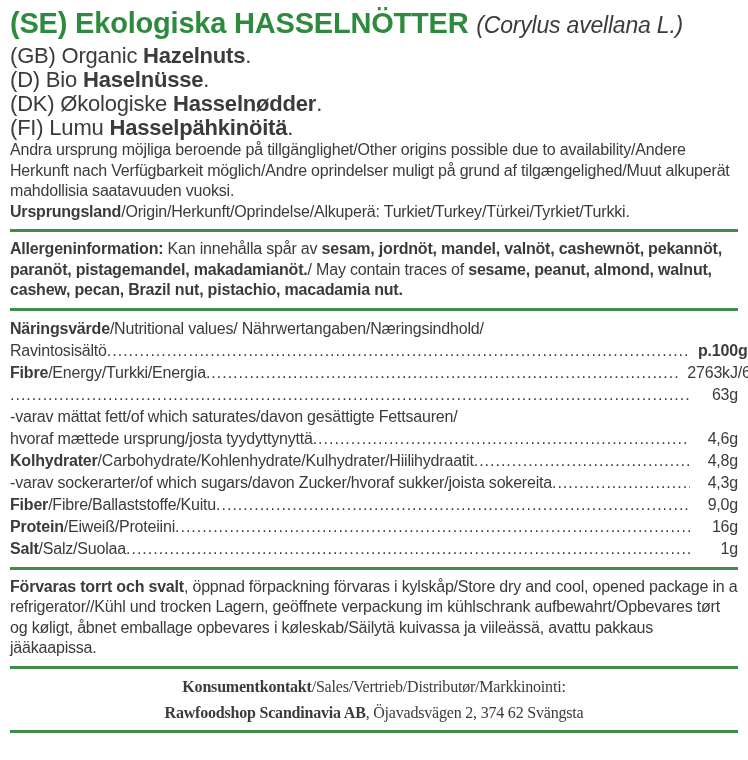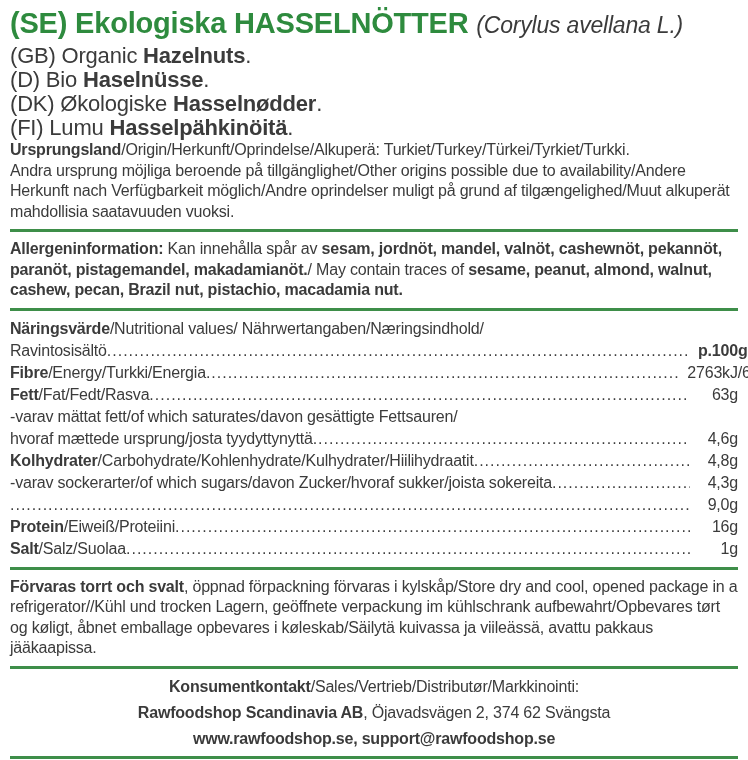--- a/index.html
+++ b/index.html
@@ -18,38 +18,38 @@
   .translations div{font-size:22px;line-height:24px;}
   .para{margin:0;}
   .rule{height:3px;background:var(--rule,#3e8e49);margin:7px 0;}
   .nutrition{}
   .nrow{display:flex;align-items:flex-start;line-height:22px;}
   .nlabel{white-space:nowrap;}
   .dots{flex:1 1 auto;overflow:hidden;white-space:nowrap;min-width:8px;}
   .dots::after{content:"..........................................................................................................................................................................................";letter-spacing:1px;}
   .nval{white-space:nowrap;text-align:right;padding-left:8px;min-width:40px;}
   .contact{text-align:center;line-height:21px;}
-  .contact div{margin:5px;}
+  .contact div{margin:5px;font-family:Liberation Serif, serif;}
 </style>
 </head>
 <body style="color: rgb(59, 59, 59);">
 
 <header>
   <div class="title-line"><span class="b g">(SE) Ekologiska HASSELNÖTTER </span><span class="i sm">(Corylus avellana L.)</span></div>
   <div class="translations">
     <div><span>(GB) Organic </span><span class="b">Hazelnuts</span><span>.</span></div>
     <div><span>(D) Bio </span><span class="b">Haselnüsse</span><span>.</span></div>
     <div><span>(DK) Økologiske </span><span class="b">Hasselnødder</span><span>.</span></div>
     <div><span>(FI) Lumu </span><span class="b">Hasselpähkinöitä</span><span>.</span></div>
   </div>
 </header>
 
 <section>
+  <p class="para"><span>Andra ursprung möjliga beroende på tillgänglighet/Other origins possible due to availability/Andere Herkunft nach Verfügbarkeit möglich/Andre oprindelser muligt på grund af tilgængelighed/Muut alkuperät mahdollisia saatavuuden vuoksi.</span></p>
   <p class="para"><span class="b">Ursprungsland</span><span>/Origin/Herkunft/Oprindelse/Alkuperä: Turkiet/Turkey/Türkei/Tyrkiet/Turkki.</span></p>
-  <p class="para"><span>Andra ursprung möjliga beroende på tillgänglighet/Other origins possible due to availability/Andere Herkunft nach Verfügbarkeit möglich/Andre oprindelser muligt på grund af tilgængelighed/Muut alkuperät mahdollisia saatavuuden vuoksi.</span></p>
 </section>
 
 <div class="rule"></div>
 
 <section>
   <p class="para"><span class="b">Allergeninformation:</span><span> Kan innehålla spår av </span><span class="b">sesam, jordnöt, mandel, valnöt, cashewnöt, pekannöt, paranöt, pistagemandel, makadamianöt.</span><span>/ May contain traces of </span><span class="b">sesame, peanut, almond, walnut, cashew, pecan, Brazil nut, pistachio, macadamia nut.</span></p>
 </section>
 
 <div class="rule"></div>
 
@@ -62,21 +62,20 @@
         <span class="nlabel"><span>Ravintosisältö</span></span>
         <span class="dots"></span>
         <span class="nval b">p.100g</span>
       </div>
       <div class="nrow">
         <span class="nlabel"><span class="b">Fibre</span><span>/Energy/Turkki/Energia</span></span>
         <span class="dots"></span>
         <span class="nval">2763kJ/670kcal</span>
       </div>
       <div class="nrow">
-        <span class="nlabel"><span class="b">Fett</span><span>/Fat/Fedt/Rasva</span></span>
         <span class="dots"></span>
         <span class="nval">63g</span>
       </div>
       <div class="nrow">
         <span class="nlabel"><span>-varav mättat fett/of which saturates/davon gesättigte Fettsauren/</span></span>
       </div>
       <div class="nrow">
         <span class="nlabel"><span>hvoraf mættede ursprung/josta tyydyttynyttä</span></span>
         <span class="dots"></span>
         <span class="nval">4,6g</span>
@@ -85,20 +84,21 @@
         <span class="nlabel"><span class="b">Kolhydrater</span><span>/Carbohydrate/Kohlenhydrate/Kulhydrater/Hiilihydraatit</span></span>
         <span class="dots"></span>
         <span class="nval">4,8g</span>
       </div>
       <div class="nrow">
         <span class="nlabel"><span>-varav sockerarter/of which sugars/davon Zucker/hvoraf sukker/joista sokereita</span></span>
         <span class="dots"></span>
         <span class="nval">4,3g</span>
       </div>
       <div class="nrow">
+        <span class="nlabel"><span class="b">Fiber</span><span>/Fibre/Ballaststoffe/Kuitu</span></span>
         <span class="dots"></span>
         <span class="nval">9,0g</span>
       </div>
       <div class="nrow">
         <span class="nlabel"><span class="b">Protein</span><span>/Eiweiß/Proteiini</span></span>
         <span class="dots"></span>
         <span class="nval">16g</span>
       </div>
       <div class="nrow">
         <span class="nlabel"><span class="b">Salt</span><span>/Salz/Suolaa</span></span>
@@ -112,16 +112,15 @@
 
 <section>
   <p class="para"><span class="b">Förvaras torrt och svalt</span><span>, öppnad förpackning förvaras i kylskåp/Store dry and cool, opened package in a refrigerator//Kühl und trocken Lagern, geöffnete verpackung im kühlschrank aufbewahrt/Opbevares tørt og køligt, åbnet emballage opbevares i køleskab/Säilytä kuivassa ja viileässä, avattu pakkaus jääkaapissa.</span></p>
 </section>
 
 <div class="rule"></div>
 
 <section class="contact">
   <div><span class="b">Konsumentkontakt</span><span>/Sales/Vertrieb/Distributør/Markkinointi:</span></div>
   <div><span class="b">Rawfoodshop Scandinavia AB</span><span>, Öjavadsvägen 2, 374 62 Svängsta</span></div>
-  <div><span class="b">www.rawfoodshop.se, support@rawfoodshop.se</span></div>
 </section>
 
 <div class="rule"></div>
 
 </body></html>

